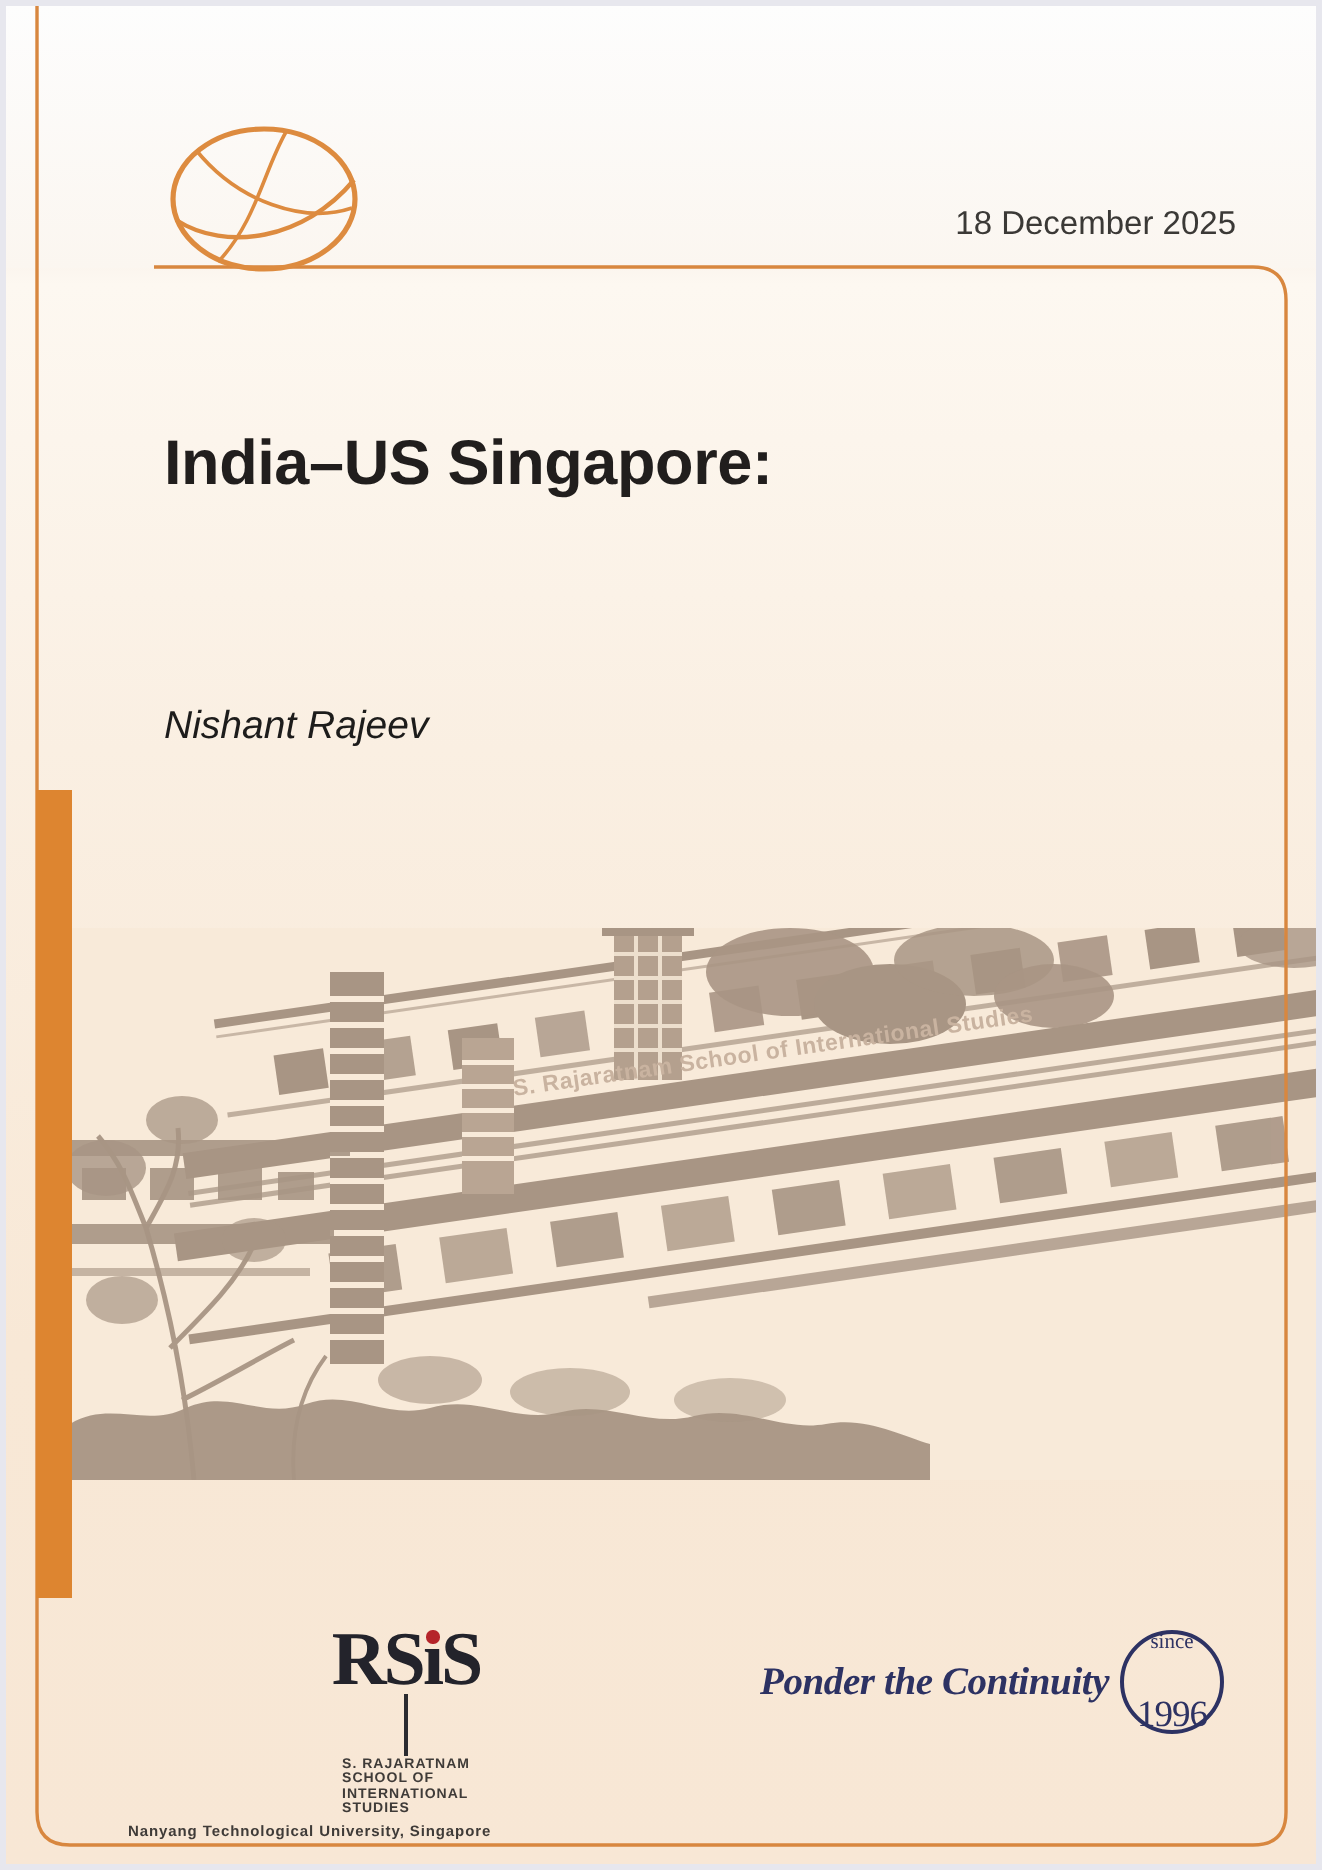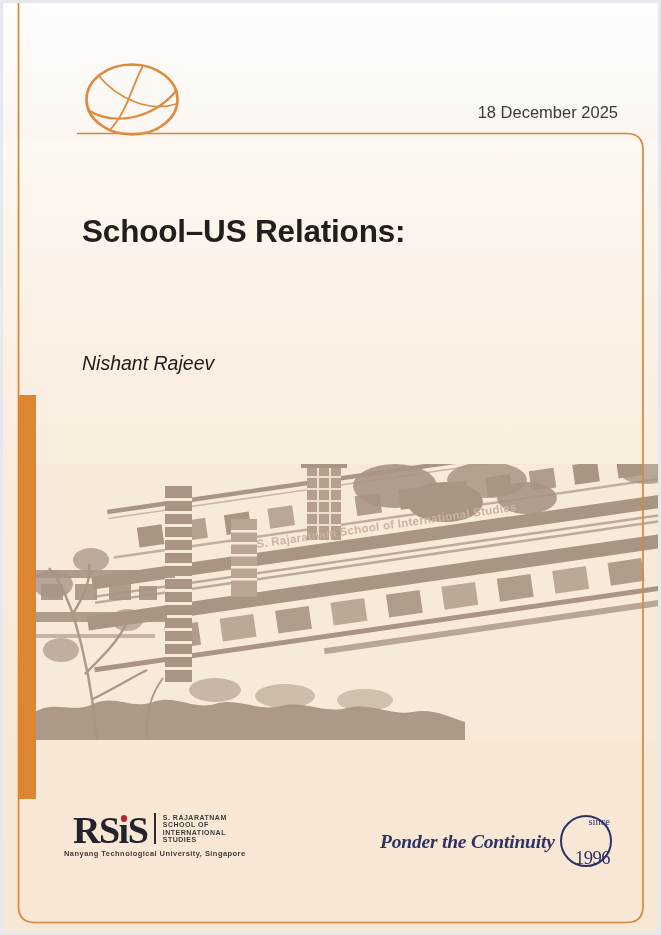--- a/index.html
+++ b/index.html
@@ -46,21 +46,21 @@
     position:absolute;left:79px;top:209px;width:430px;
     font-size:31.5px;font-weight:700;line-height:38.5px;color:#211e1d;
     letter-spacing:-0.2px;
   }
   .author{
     position:absolute;left:79px;top:349px;
     font-size:19.5px;font-style:italic;color:#1d1c1b;
   }
   
   .rsis{position:absolute;left:70px;top:810px;width:260px;}
-  .rsis-top{display:flex;align-items:flex-start;}
+  .rsis-top{display:flex;align-items:center;flex-direction:column;}
   .wordmark{
     font-family:"Liberation Serif", serif;font-weight:700;
     font-size:38px;line-height:34px;letter-spacing:-1.5px;color:#23232b;
     white-space:nowrap;
   }
   .wordmark .dot-i{position:relative;display:inline-block;}
   .wordmark .red-dot{
     position:absolute;left:2px;top:2px;width:6.5px;height:6.5px;border-radius:50%;
     background:#b5242a;
   }
@@ -77,21 +77,21 @@
   
   .tagline{
     position:absolute;left:377px;top:828px;
     font-family:"Liberation Serif", serif;font-weight:700;font-style:italic;
     font-size:19.5px;color:#2d3263;letter-spacing:-0.2px;white-space:nowrap;
   }
   .badge{
     position:absolute;left:557px;top:812px;width:52px;height:52px;
     border:2.2px solid #2d3263;border-radius:50%;
     box-sizing:border-box;
-    display:flex;flex-direction:column;align-items:flex-end;justify-content:center;
+    display:flex;flex-direction:column;align-items:center;justify-content:center;
     color:#2d3263;font-family:"Liberation Serif", serif;
   }
   .badge-since{font-size:10.5px;line-height:9px;margin-top:1px;}
   .badge-year{font-size:18.5px;font-weight:400;line-height:17px;letter-spacing:-0.5px;margin-top:24px;}
 </style>
 </head>
 <body>
 
 <div class="page">
 
@@ -229,21 +229,21 @@
 
   <svg class="globe" viewBox="0 0 94 73">
     <ellipse cx="47" cy="36.5" rx="45.5" ry="35" fill="none" stroke="#dd8b3f" stroke-width="2.6"></ellipse>
     <path d="M 3 47 C 28 63 67 57 92 27" fill="none" stroke="#dd8b3f" stroke-width="2.2"></path>
     <path d="M 13 12 C 34 38 67 49 91 41" fill="none" stroke="#dd8b3f" stroke-width="1.8"></path>
     <path d="M 58 3 C 47 22 43 48 24 68" fill="none" stroke="#dd8b3f" stroke-width="1.8"></path>
   </svg>
   <div class="date">18 December 2025</div>
 
   <div class="title">
-    <div>School–US Relations:</div>
+    <div>India–US Singapore:</div>
   </div>
   <div class="author">Nishant Rajeev</div>
 
   <div class="rsis">
     <div class="rsis-top">
       <div class="wordmark"><span>RS</span><span class="dot-i"><span>ı</span><span class="red-dot"></span></span><span>S</span></div>
       <div class="logo-divider"></div>
       <div class="school-lines">
         <div>S. RAJARATNAM</div>
         <div>SCHOOL OF</div>

